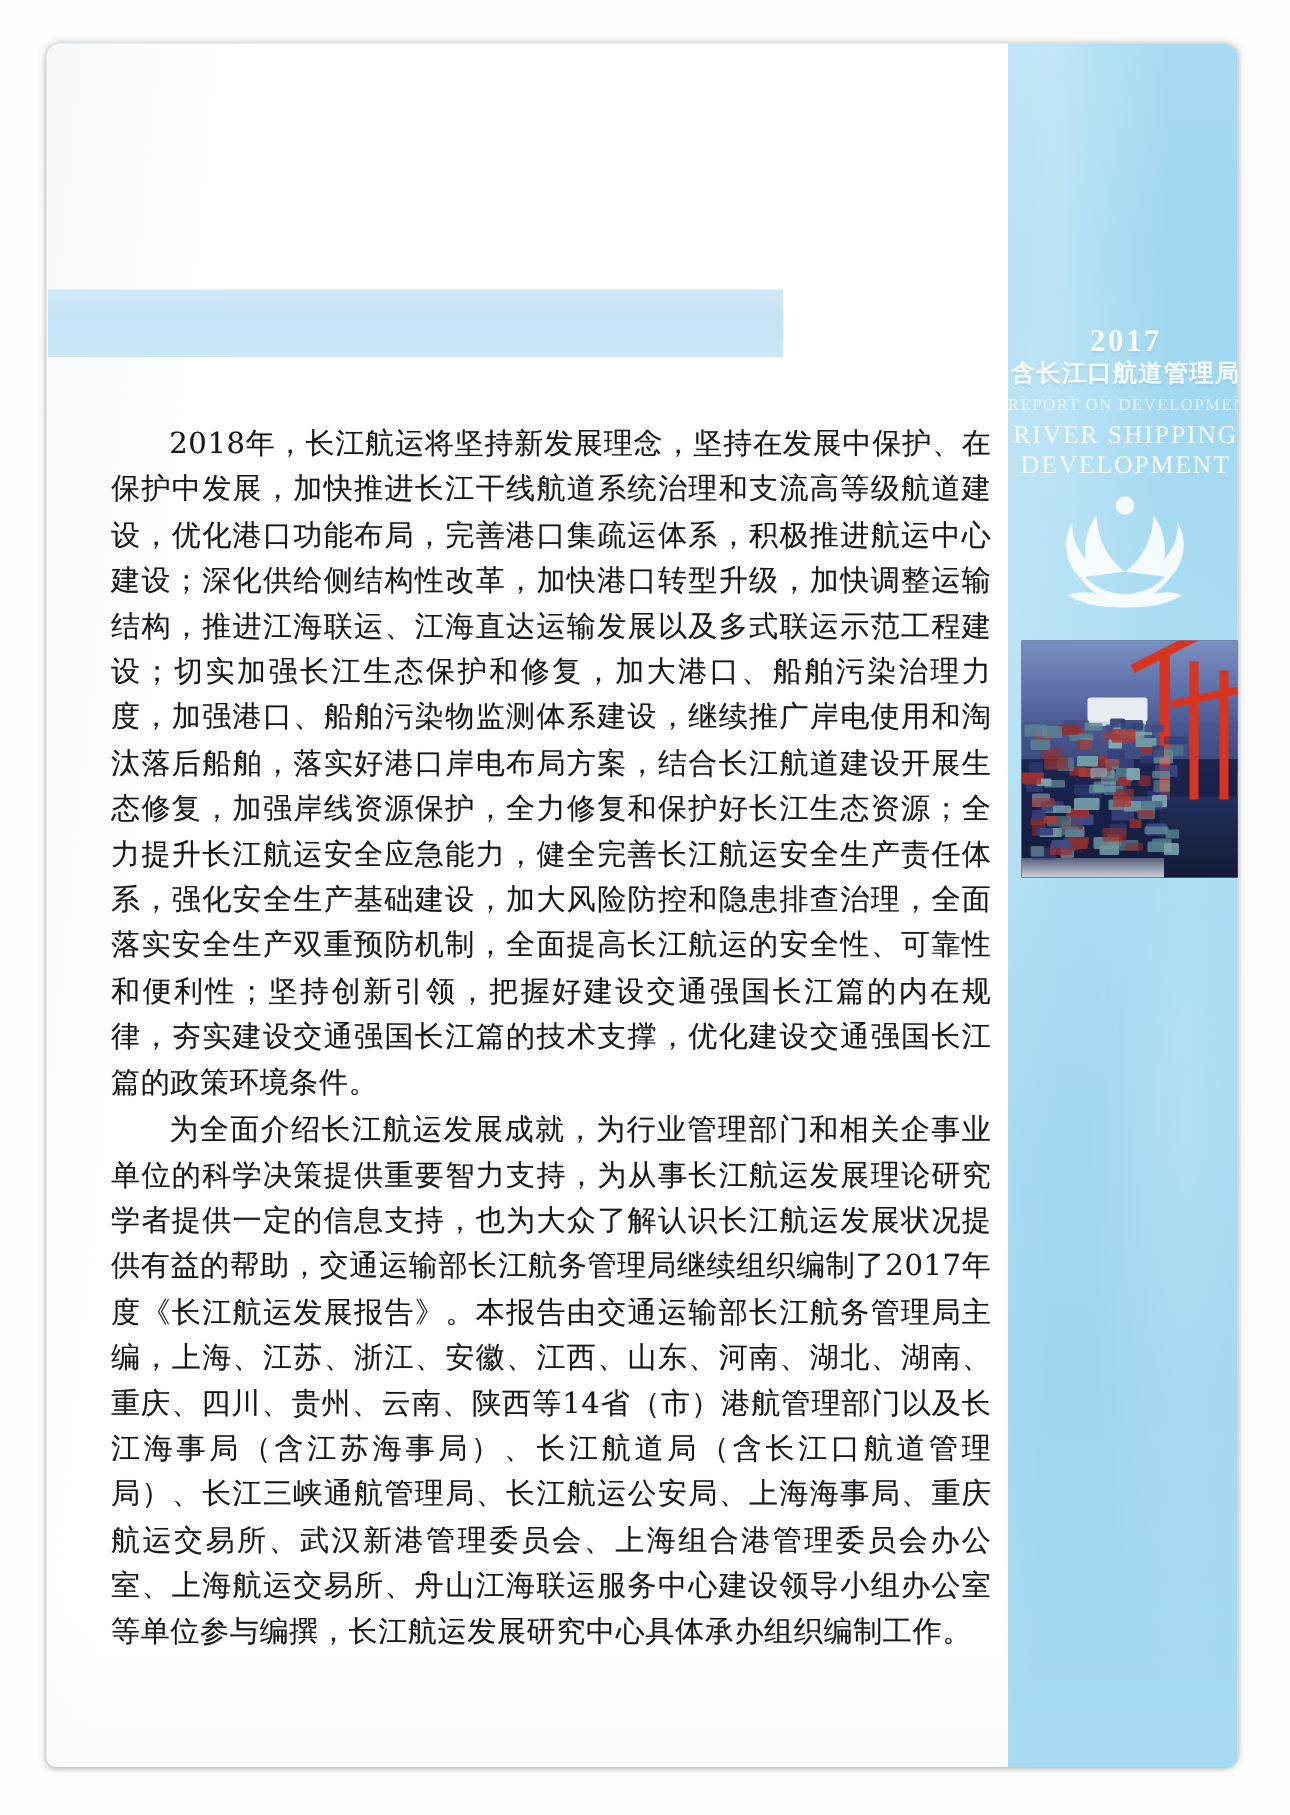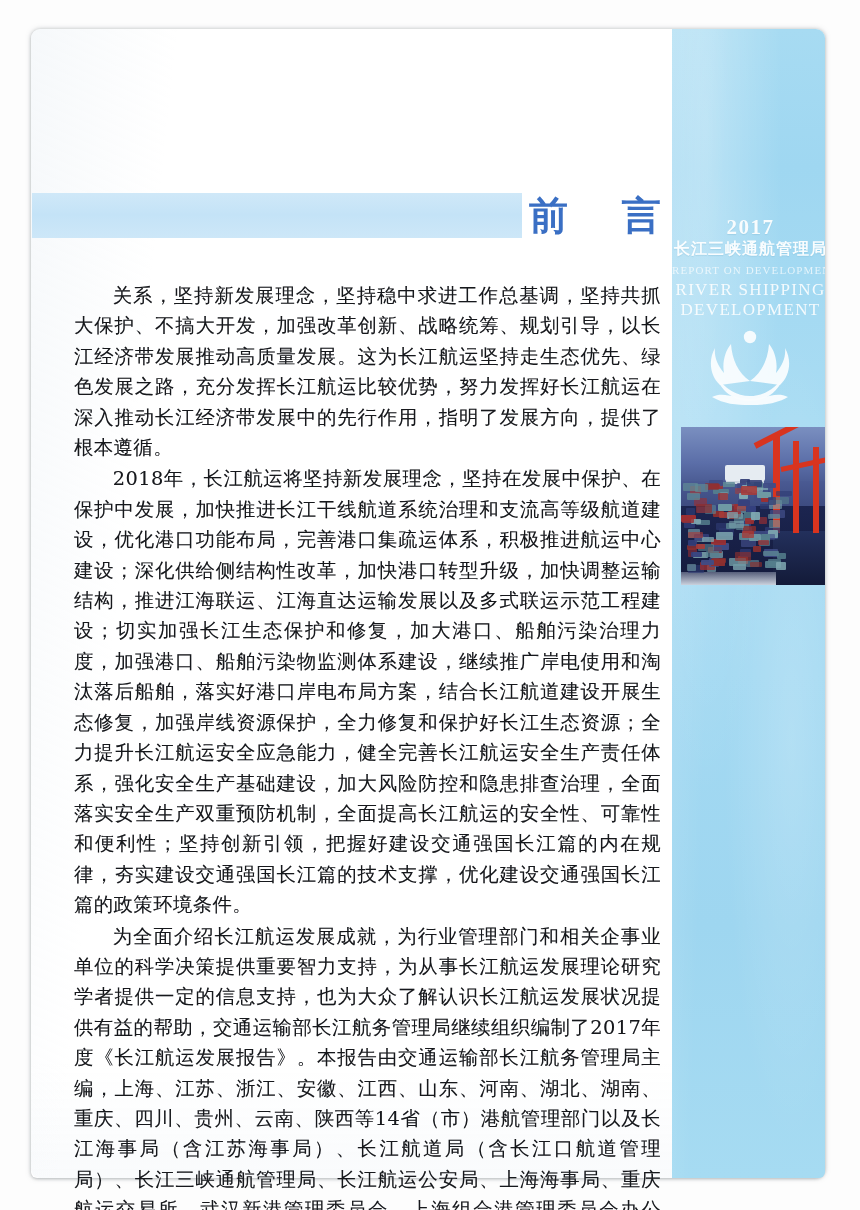--- a/index.html
+++ b/index.html
@@ -219,33 +219,31 @@
 </head>
 <body>
 
 <div id="page">
 
   <div id="sheet">
     <div id="sheet-tint"></div>
 
     <div id="header-bar"></div>
 
-    <div id="page-title">前 言</div>
 
     <div id="body-col">
-      <p class="para">关系，坚持新发展理念，坚持稳中求进工作总基调，坚持共抓大保护、不搞大开发，加强改革创新、战略统筹、规划引导，以长江经济带发展推动高质量发展。这为长江航运坚持走生态优先、绿色发展之路，充分发挥长江航运比较优势，努力发挥好长江航运在深入推动长江经济带发展中的先行作用，指明了发展方向，提供了根本遵循。</p>
       <p class="para">2018年，长江航运将坚持新发展理念，坚持在发展中保护、在保护中发展，加快推进长江干线航道系统治理和支流高等级航道建设，优化港口功能布局，完善港口集疏运体系，积极推进航运中心建设；深化供给侧结构性改革，加快港口转型升级，加快调整运输结构，推进江海联运、江海直达运输发展以及多式联运示范工程建设；切实加强长江生态保护和修复，加大港口、船舶污染治理力度，加强港口、船舶污染物监测体系建设，继续推广岸电使用和淘汰落后船舶，落实好港口岸电布局方案，结合长江航道建设开展生态修复，加强岸线资源保护，全力修复和保护好长江生态资源；全力提升长江航运安全应急能力，健全完善长江航运安全生产责任体系，强化安全生产基础建设，加大风险防控和隐患排查治理，全面落实安全生产双重预防机制，全面提高长江航运的安全性、可靠性和便利性；坚持创新引领，把握好建设交通强国长江篇的内在规律，夯实建设交通强国长江篇的技术支撑，优化建设交通强国长江篇的政策环境条件。</p>
       <p class="para">为全面介绍长江航运发展成就，为行业管理部门和相关企事业单位的科学决策提供重要智力支持，为从事长江航运发展理论研究学者提供一定的信息支持，也为大众了解认识长江航运发展状况提供有益的帮助，交通运输部长江航务管理局继续组织编制了2017年度《长江航运发展报告》。本报告由交通运输部长江航务管理局主编，上海、江苏、浙江、安徽、江西、山东、河南、湖北、湖南、重庆、四川、贵州、云南、陕西等14省（市）港航管理部门以及长江海事局（含江苏海事局）、长江航道局（含长江口航道管理局）、长江三峡通航管理局、长江航运公安局、上海海事局、重庆航运交易所、武汉新港管理委员会、上海组合港管理委员会办公室、上海航运交易所、舟山江海联运服务中心建设领导小组办公室等单位参与编撰，长江航运发展研究中心具体承办组织编制工作。</p>
     </div>
 
     <div id="sidebar">
       <div id="sidebar-texture"></div>
 
       <div class="sb-text" id="sb-year">2017</div>
-      <div class="sb-text" id="sb-cn">长江三峡通航管理局</div>
+      <div class="sb-text" id="sb-cn">含长江口航道管理局</div>
       <div class="sb-text" id="sb-en1">REPORT ON DEVELOPMENT</div>
       <div class="sb-text" id="sb-en2">RIVER SHIPPING</div>
       <div class="sb-text" id="sb-en3">DEVELOPMENT</div>
 
       <svg id="emblem" viewBox="0 0 88 82">
         <circle cx="44" cy="8" r="6.2" fill="#ffffff" opacity=".95"></circle>
         <path d="M44 52 C32 44 26 30 25 15 C19 22 16 34 18 44 C11 36 8 27 9 19 C2 31 4 47 14 56 Z" fill="#ffffff" opacity=".95"></path>
         <path d="M44 52 C56 44 62 30 63 15 C69 22 72 34 70 44 C77 36 80 27 79 19 C86 31 84 47 74 56 Z" fill="#ffffff" opacity=".95"></path>
         <path d="M10 46 C18 60 31 67 44 67 C57 67 70 60 78 46 C74 62 60 72 44 72 C28 72 14 62 10 46 Z" fill="#ffffff" opacity=".95"></path>
         <path d="M6 68 C18 62 30 70 44 70 C58 70 70 62 82 68 C70 75 58 76 44 76 C30 76 18 75 6 68 Z" fill="#ffffff" opacity=".95"></path>

